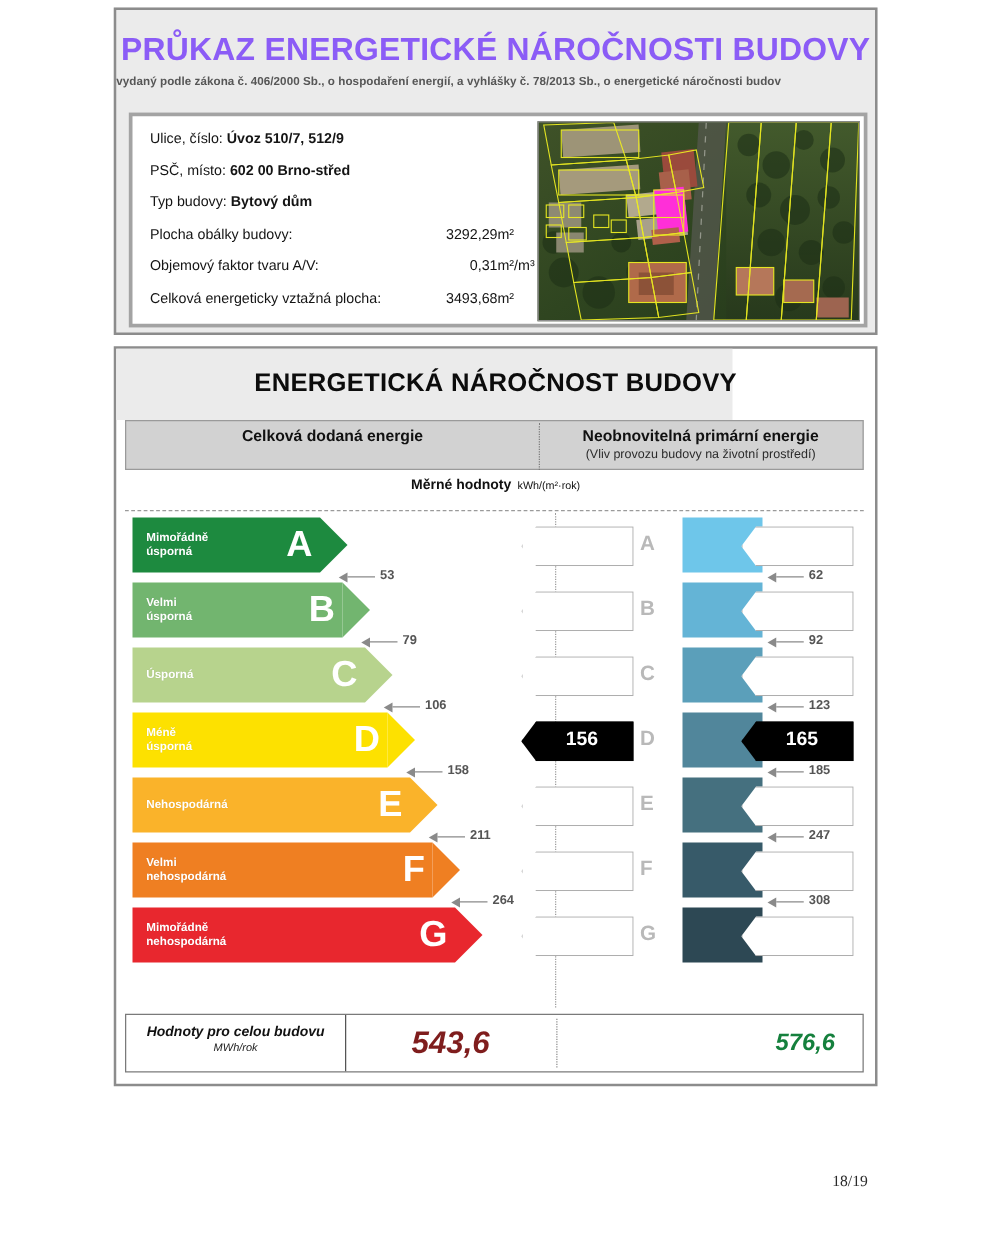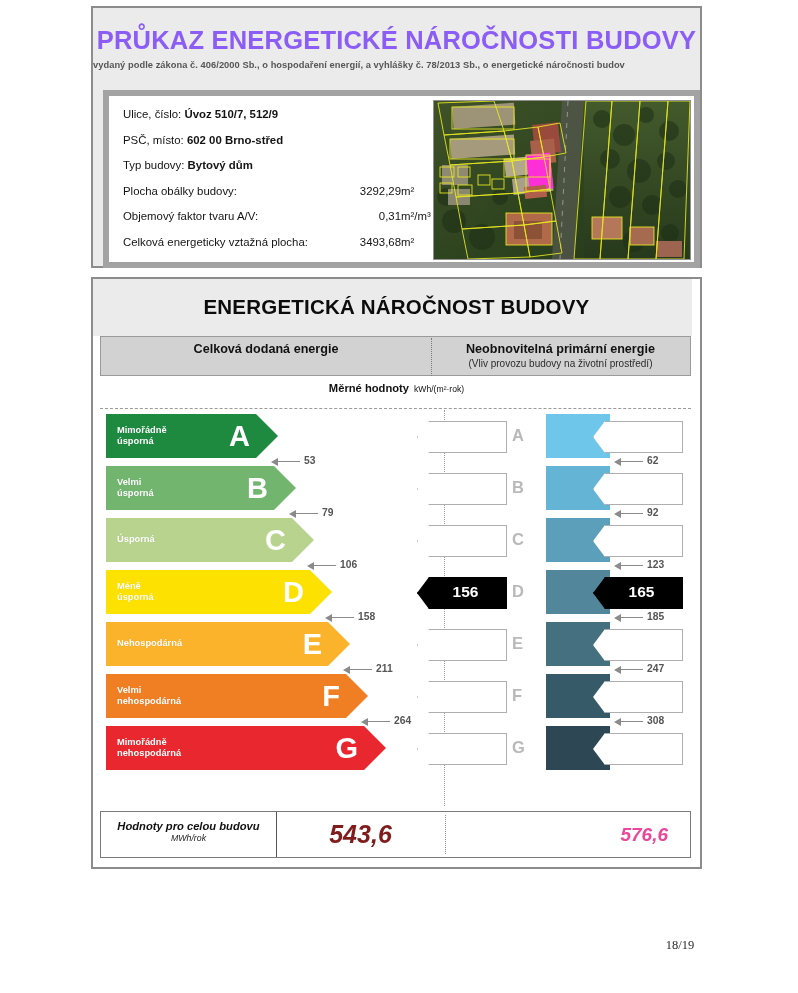--- a/index.html
+++ b/index.html
@@ -26,41 +26,41 @@
     position:absolute;left:0;top:18px;width:607px;text-align:center;
     font-size:25.5px;font-weight:bold;letter-spacing:.2px;color:#8b5cf6;
   }
   #doc-subtitle{
     position:absolute;left:0;top:52px;width:607px;
     font-size:9.3px;font-weight:bold;color:#565656;letter-spacing:.05px;
   }
 
   #id-box{
     position:absolute;left:10px;top:82px;width:585px;height:166px;
-    background:#ffffff;border:6px solid #a3a3a3;
+    background:#ffffff;border:3px solid #a3a3a3;
   }
   #id-fields{position:absolute;left:14px;top:12px;width:330px;}
   .id-row{position:relative;height:25.5px;font-size:11.4px;color:#141414;white-space:nowrap;}
   .id-row .lbl{display:inline-block;}
   .id-row .val{font-weight:bold;}
   .id-row.num .val{position:absolute;right:52px;text-align:right;font-weight:normal;}
   .id-row.num .unit{position:absolute;right:8px;width:44px;text-align:left;font-weight:normal;}
 
   
   #aerial-wrap{
     position:absolute;right:3px;top:4px;width:256px;height:158px;
     border:1px solid #8f8f8f;overflow:hidden;background:#3a4a28;
   }
   #aerial{position:absolute;left:0;top:0;width:256px;height:158px;}
 
   
   #panel-energy{left:91px;top:277px;width:607px;height:588px;
     background:#ffffff;border:2px solid #8c8c8c;box-shadow:none;outline:none;}
   #energy-title-band{
-    position:absolute;left:0;top:0;width:599px;height:57px;background:#ebebeb;
+    position:absolute;left:0;top:0;width:493px;height:57px;background:#ebebeb;
   }
   #energy-title{
     position:absolute;left:0;top:16px;width:607px;text-align:center;
     font-size:20.5px;font-weight:bold;color:#0c0c0c;letter-spacing:.2px;
   }
   #col-head{
     position:absolute;left:7px;top:57px;width:591px;height:40px;
     background:#d2d2d2;border:1px solid #9a9a9a;box-sizing:border-box;
   }
   .col-head-cell{position:absolute;top:0;height:40px;text-align:center;}
@@ -138,21 +138,21 @@
   #sum-lbl{position:absolute;left:0;top:0;width:176px;height:45px;
     border-right:1.5px solid #555;box-sizing:border-box;text-align:center;}
   #sum-lbl .t1{margin-top:8px;font-size:11.2px;font-weight:bold;color:#111;}
   #sum-lbl .t2{margin-top:1px;font-size:8.8px;color:#222;}
   #sum-mid{position:absolute;left:176px;top:0;width:167px;height:45px;
     display:flex;align-items:center;justify-content:center;
     font-size:25px;font-weight:bold;color:#7f1d1d;}
   #sum-divider{position:absolute;left:344px;top:3px;width:0;height:39px;border-left:1px dotted #8d8d8d;}
   #sum-right{position:absolute;left:345px;top:0;width:244px;height:45px;
     display:flex;align-items:center;justify-content:flex-end;padding-right:22px;box-sizing:border-box;
-    font-size:19px;font-weight:bold;color:#ec4899;}
+    font-size:19px;font-weight:bold;color:#15803d;}
 
   
   #page-no{
     position:absolute;left:640px;top:938px;width:80px;text-align:center;
     font-family:"Liberation Serif","DejaVu Serif",serif;font-size:12.5px;color:#2a2a2a;
   }
 </style>
 </head>
 <body>
 

